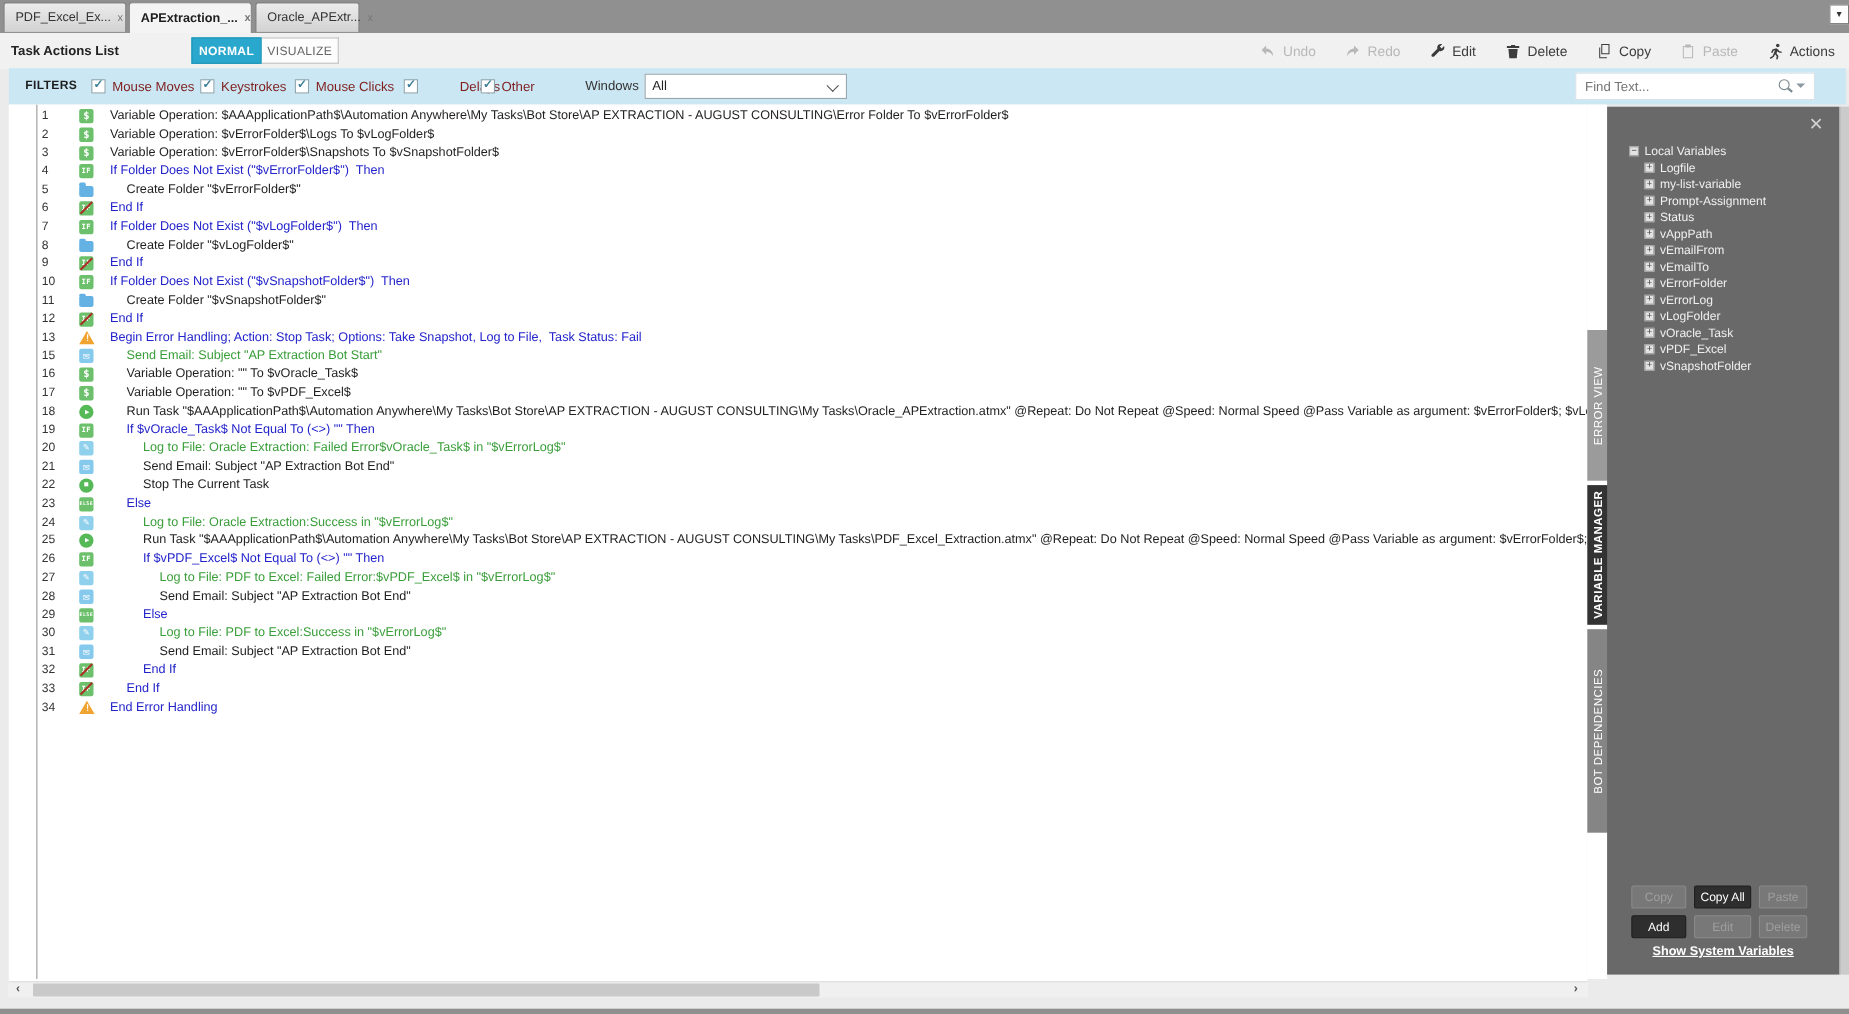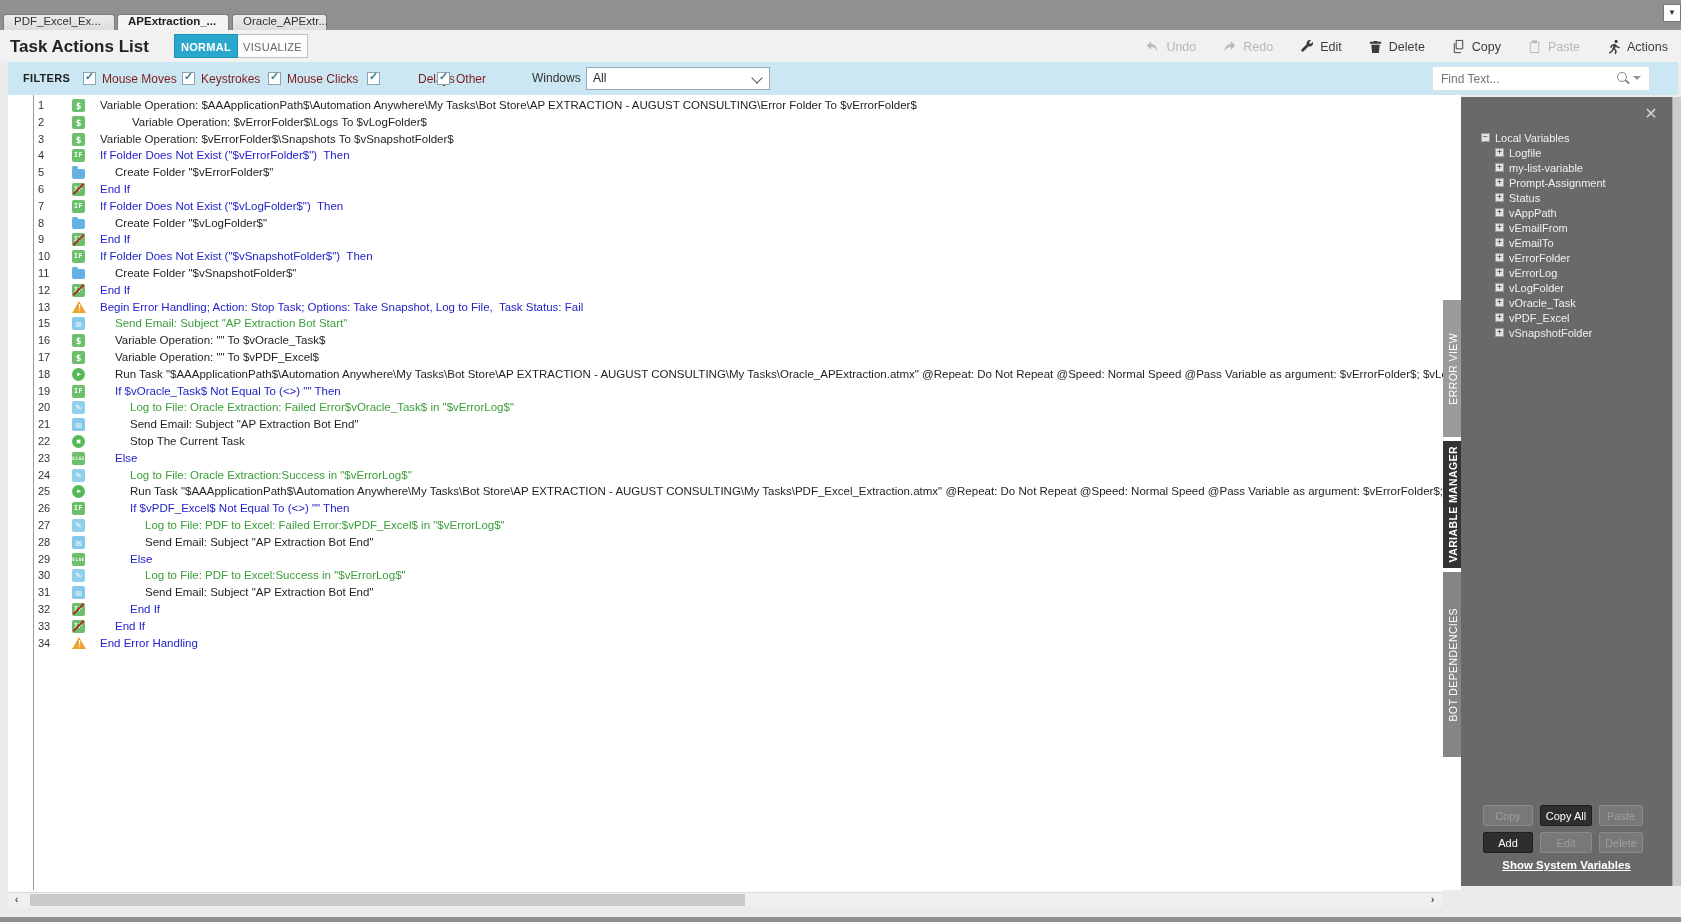--- a/index.html
+++ b/index.html
@@ -5,31 +5,31 @@
   html,body{margin:0;padding:0;}
   body{font-family:"Liberation Sans",sans-serif;background:#8f8f8f;}
   #app{position:relative;width:1681px;height:922px;overflow:hidden;background:#8f8f8f;}
   .abs{position:absolute;}
 
   
   #win-bg{left:0;top:30px;width:1681px;height:887px;background:#ebebeb;}
 
   
   #tabstrip{left:0;top:0;width:1681px;height:30px;background:#909090;}
-  .doc-tab{position:absolute;top:14px;height:27px;border:1px solid #7d7d7d;border-bottom:none;
+  .doc-tab{position:absolute;top:2px;height:27px;border:1px solid #7d7d7d;border-bottom:none;
     border-radius:3px 3px 0 0;background:linear-gradient(#ececec,#d2d2d2);
-    font-size:11.5px;color:#333;display:flex;align-items:flex-start;padding:0 6px 0 10px;box-sizing:border-box;flex-direction:column;}
+    font-size:11.5px;color:#333;display:flex;align-items:center;padding:0 6px 0 10px;box-sizing:border-box;}
   .doc-tab.active{background:#f4f4f4;font-weight:bold;color:#1d1d1d;height:28px;}
   .doc-tab .tab-x{margin-left:auto;font-size:10px;color:#777;padding-left:6px;cursor:pointer;}
   #tab-overflow{left:1663px;top:4px;width:16px;height:16px;background:#fdfdfd;border:1px solid #777;
     font-size:8px;color:#333;text-align:center;line-height:15px;}
 
   
   #header{left:0;top:30px;width:1681px;height:33px;background:#f1f1f1;}
-  #title{left:10px;top:0;height:33px;line-height:33px;font-size:17px;font-weight:bold;color:#222;}
+  #title{left:10px;top:0;height:33px;line-height:33px;font-size:12px;font-weight:bold;color:#222;}
   .seg-btn{position:absolute;top:4px;height:24px;line-height:24px;text-align:center;font-size:11px;
     letter-spacing:.3px;box-sizing:border-box;cursor:pointer;}
   #btn-normal{left:174px;width:64px;background:#29a7cc;color:#fff;border:1px solid #1d93b6;font-weight:bold;}
   #btn-visualize{left:238px;width:70px;background:#fdfdfd;color:#666;border:1px solid #c0c0c0;border-left:none;}
   #toolbar{right:13px;top:0;height:33px;display:flex;align-items:center;gap:26px;}
   .tool{display:flex;align-items:center;gap:6px;font-size:12.5px;color:#3c3c3c;cursor:pointer;}
   .tool.disabled{color:#b8b8b8;cursor:default;}
   .tool svg{display:block;}
 
   
@@ -243,21 +243,21 @@
     <div id="gutter-line"></div>
     <div id="rows">
         <div class="row">
           <span class="row-num">1</span>
           <span class="ric i-var">$</span>
           <span class="row-text c-black" style="left: 92px;">Variable Operation: $AAApplicationPath$\Automation Anywhere\My Tasks\Bot Store\AP EXTRACTION - AUGUST CONSULTING\Error Folder To $vErrorFolder$</span>
         </div>
         <div class="row">
           <span class="row-num">2</span>
           <span class="ric i-var">$</span>
-          <span class="row-text c-black" style="left: 92px; margin-left: 32px;">Variable Operation: $vErrorFolder$\Logs To $vLogFolder$</span>
+          <span class="row-text c-black" style="left: 92px;">Variable Operation: $vErrorFolder$\Logs To $vLogFolder$</span>
         </div>
         <div class="row">
           <span class="row-num">3</span>
           <span class="ric i-var">$</span>
           <span class="row-text c-black" style="left: 92px;">Variable Operation: $vErrorFolder$\Snapshots To $vSnapshotFolder$</span>
         </div>
         <div class="row">
           <span class="row-num">4</span>
           <span class="ric i-if">IF</span>
           <span class="row-text c-blue" style="left: 92px;">If Folder Does Not Exist ("$vErrorFolder$")  Then</span>

